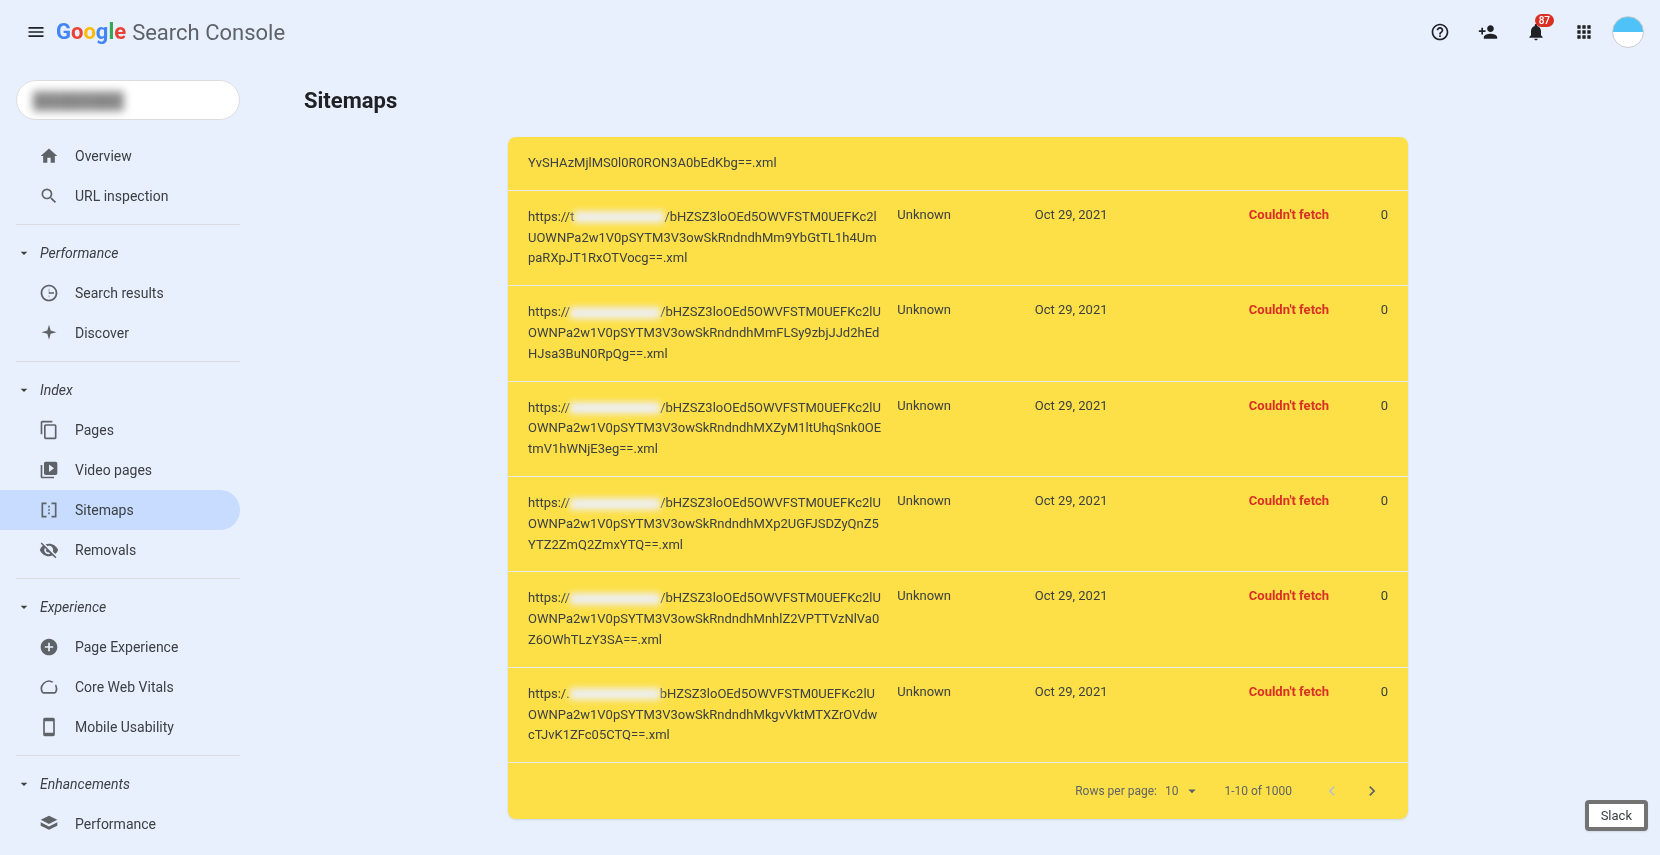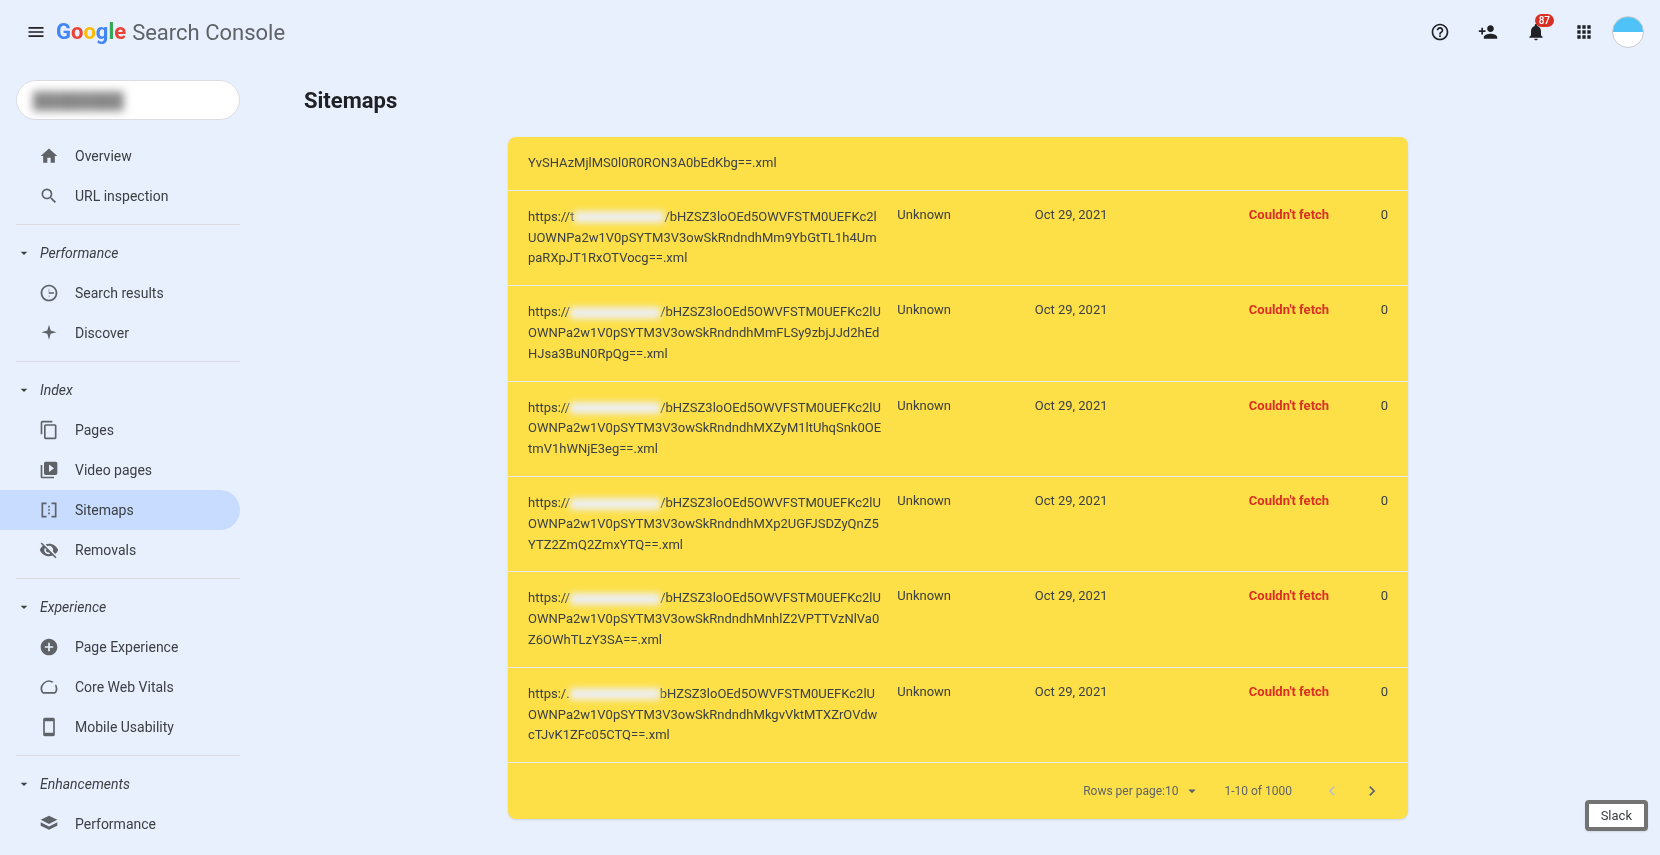--- a/index.html
+++ b/index.html
@@ -31,21 +31,21 @@
 .main { flex:1; padding:24px 48px; overflow-y:auto; }
 .page-title { font-size:22px; color:#202124; margin-bottom:24px; }
 .card { background:#fde047; border-radius:8px; box-shadow:0 1px 2px rgba(60,64,67,.15); max-width:900px; margin:0 auto; overflow:hidden; }
 .row { display:flex; padding:16px 20px; border-bottom:1px solid #e8eaed; font-size:13px; align-items:flex-start; cursor:pointer; }
 .c-url { flex:1.8; word-break:break-all; color:#3c4043; line-height:1.6; padding-right:16px; }
 .c-type { flex:0.7; color:#3c4043; }
 .c-date { flex:0.7; color:#3c4043; }
 .c-status { flex:0.8; color:#d93025; text-align:right;font-weight:bold; }
 .c-count { flex:0.3; text-align:right; color:#3c4043; }
 .pager { display:flex; align-items:center; justify-content:flex-end; padding:12px 20px; font-size:12px; color:#5f6368; gap:24px; }
-.rows-select { display:flex; align-items:center; gap:0; }
+.rows-select { display:flex; align-items:center; gap:8px; }
 .pager-nav { display:flex; gap:8px; }
 .pager-btn { width:32px; height:32px; display:flex; align-items:center; justify-content:center; border-radius:50%; cursor:pointer; }
 .pager-btn.disabled { color:#bdc1c6; cursor:default; }
 .url-blur { filter:blur(3px); background:#eee; }
 
 .slack-chip { position:fixed; bottom:24px; right:12px; background:#fff; border:4px solid #737373; border-radius:4px; padding:4px 12px; font-size:13px; color:#3c4043; box-shadow:0 1px 2px rgba(0,0,0,.1); }
 
 svg { width:20px; height:20px; fill:currentColor; }
 </style>
 </head>

